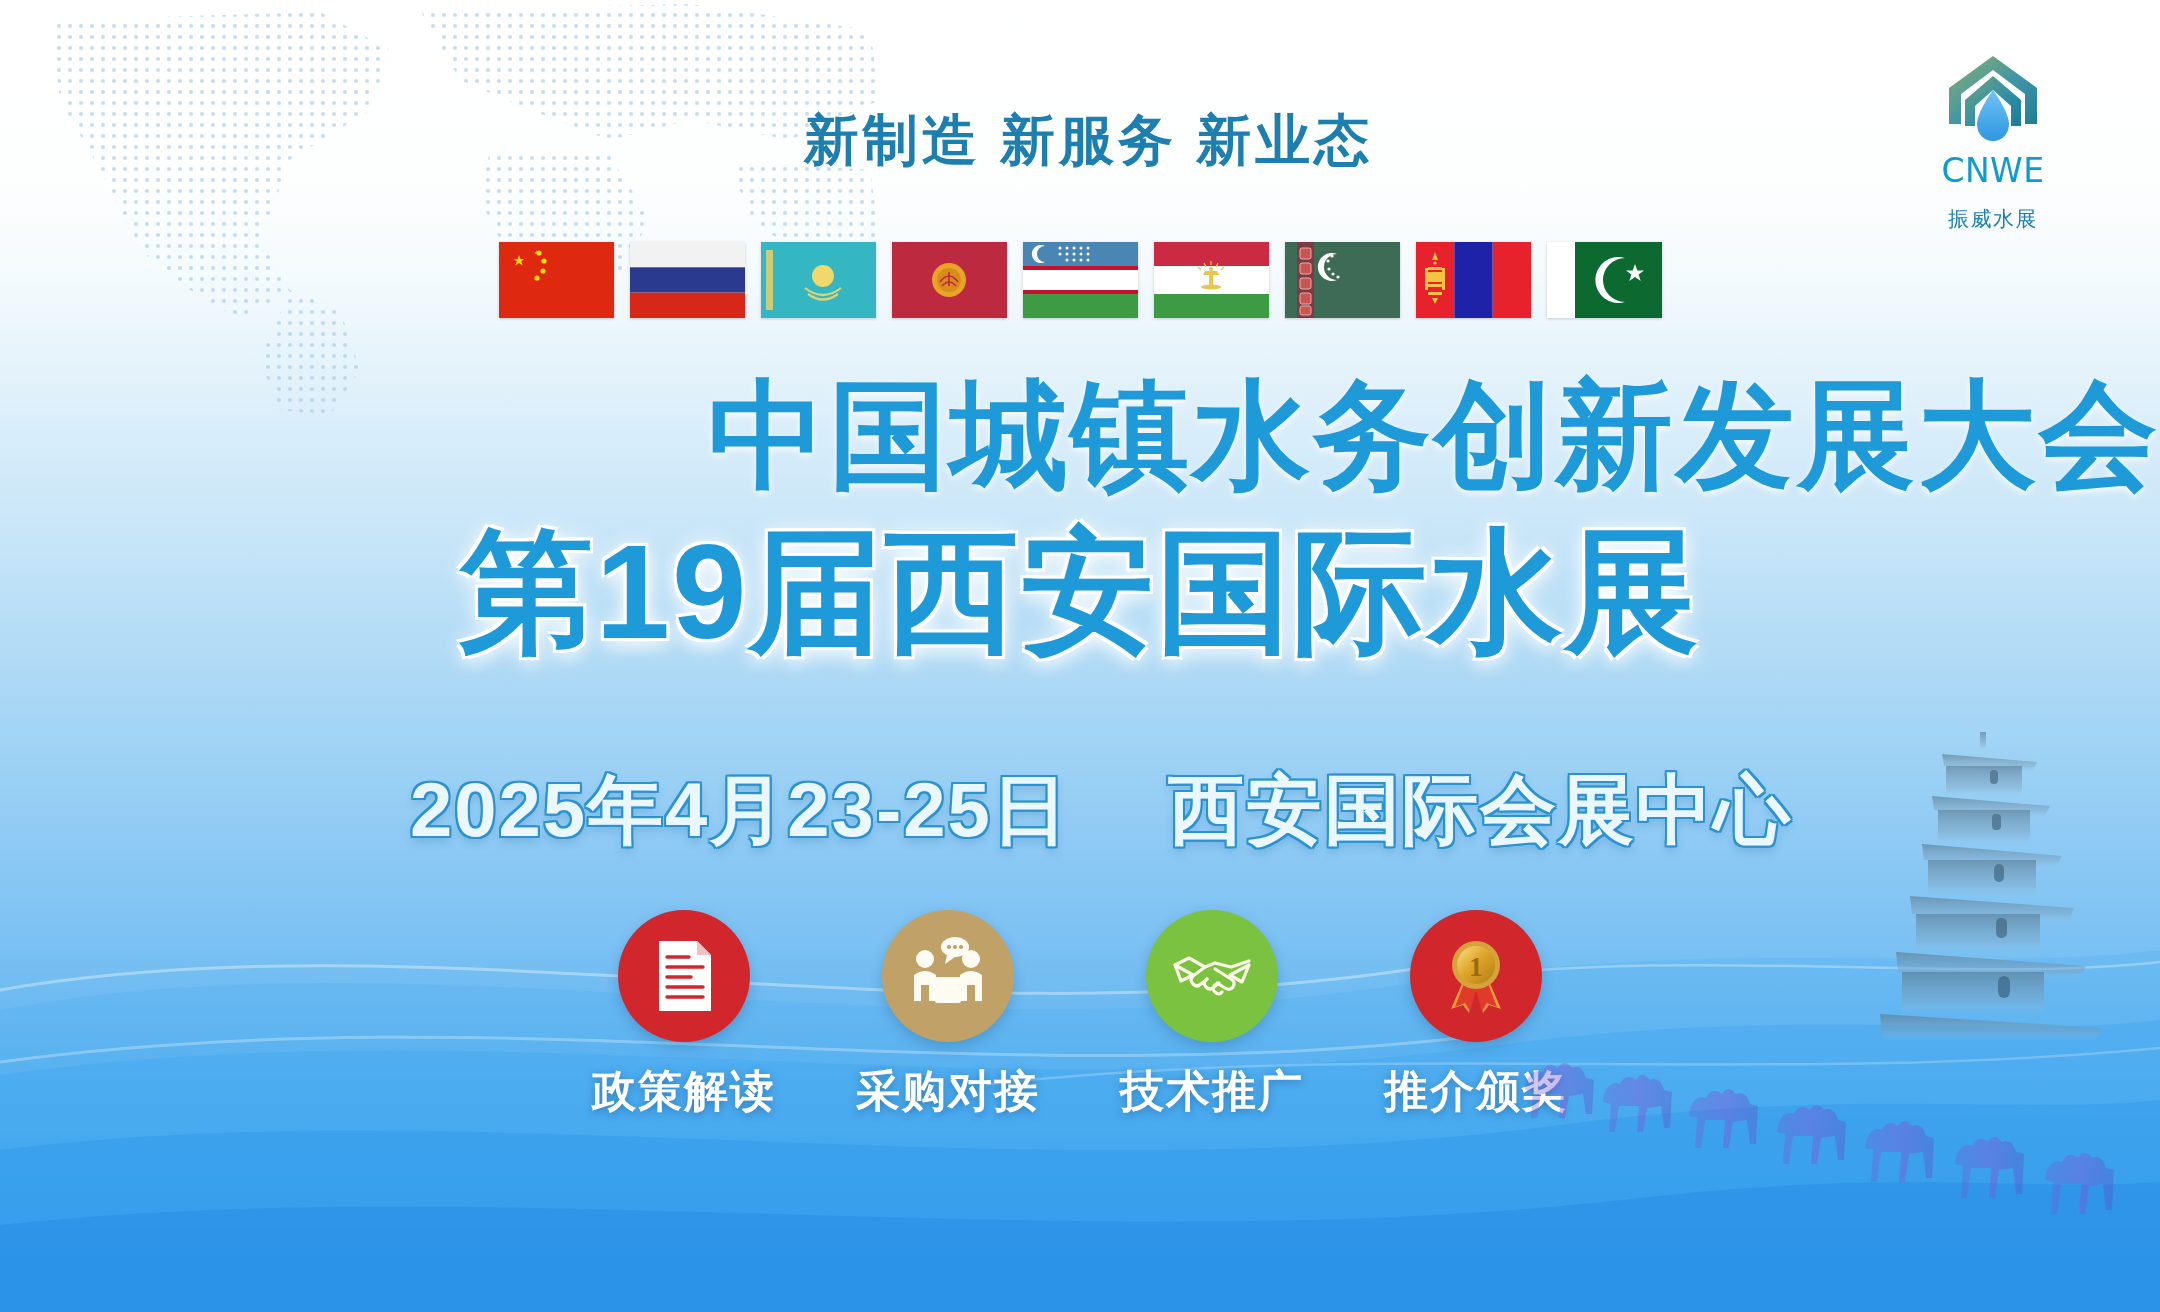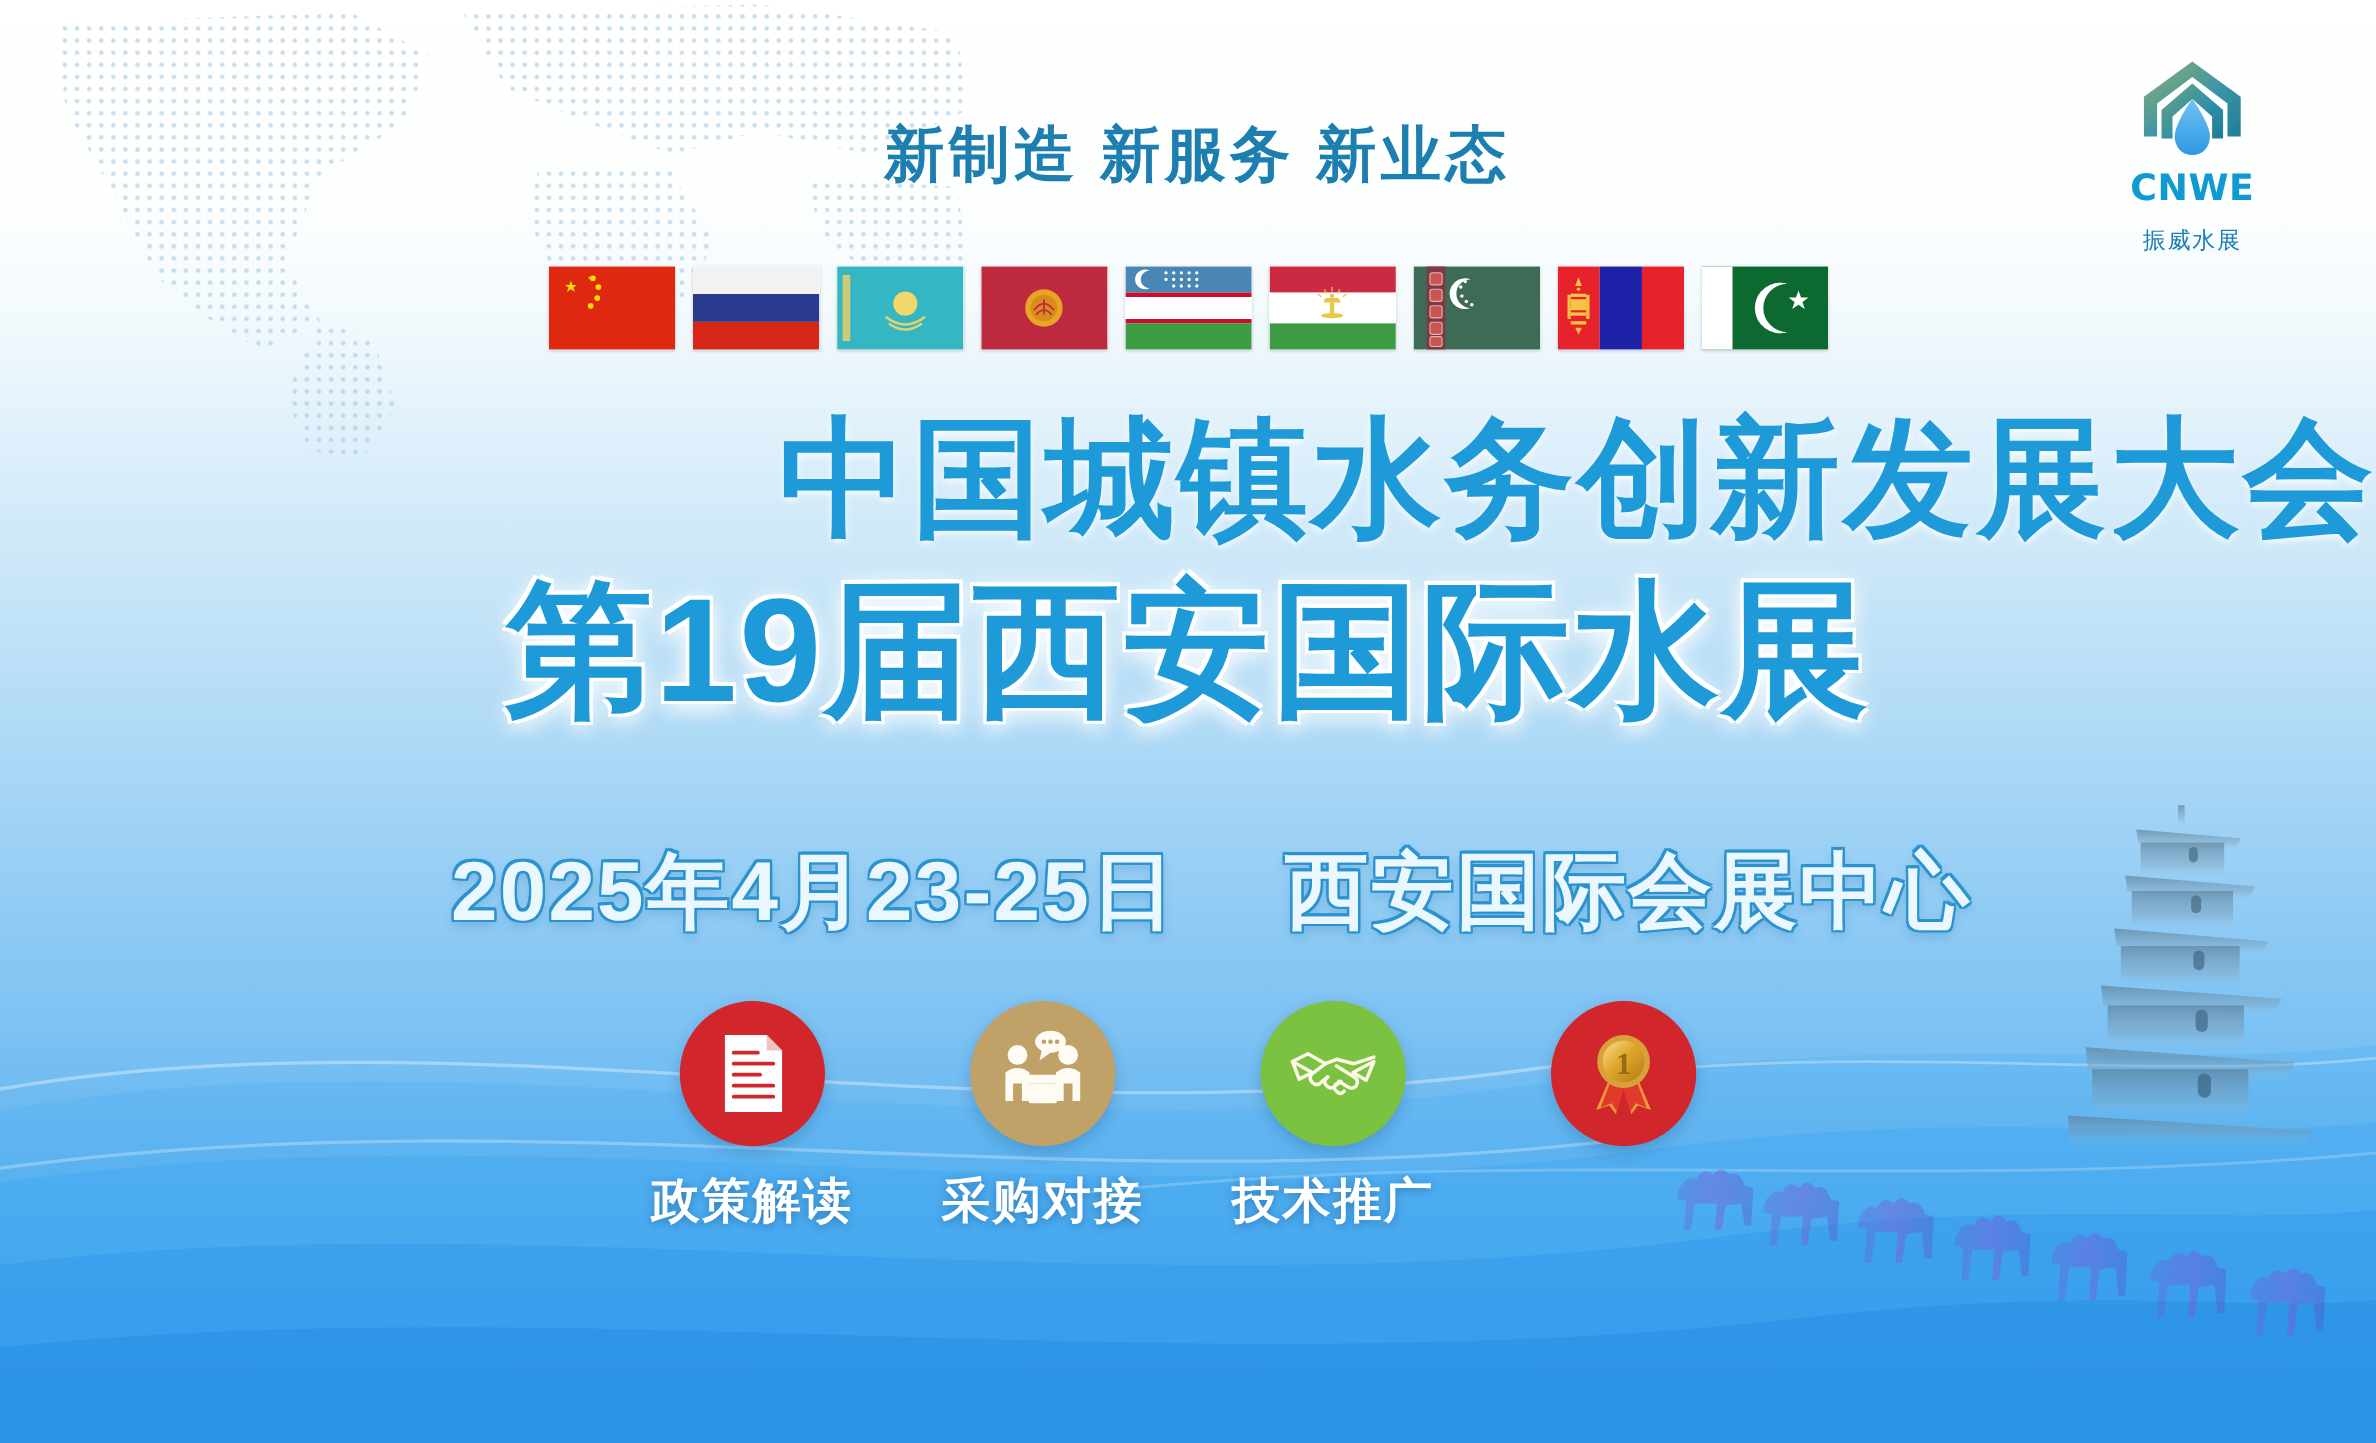--- a/index.html
+++ b/index.html
@@ -52,21 +52,21 @@
   .logo {
     position: absolute;
     right: 92px;
     top: 46px;
     width: 150px;
     text-align: center;
   }
   .logo-mark { width: 120px; height: 112px; margin: 0 auto; display:block; }
   .logo-word {
     font-size: 33px;
-    font-weight: bold;
+    font-weight: normal;
     letter-spacing: .5px;
     color: #0f9bd2;
     line-height: 1;
     margin-top: -4px;
     font-family: "DejaVu Sans", sans-serif;
   }
   .logo-sub {
     font-size: 21px;
     color: #1b7fb5;
     letter-spacing: 1.5px;
@@ -517,20 +517,21 @@
           </g>
           <g fill="#e03a2a">
             <polygon points="32,48 22,74 32,70 37,78 44,54"></polygon>
             <polygon points="54,48 64,74 54,70 49,78 42,54"></polygon>
           </g>
           <circle cx="43" cy="32" r="24" fill="#d8a23a"></circle>
           <circle cx="43" cy="32" r="19" fill="url(#gold)"></circle>
           <text x="43" y="43" text-anchor="middle" font-family="Liberation Serif, serif" font-size="28" font-weight="bold" fill="#9a6a12">1</text>
         </svg>
       </div>
+      <div class="f-label">推介颁奖</div>
     </div>
 
   </div>
 
   <div class="pagoda">
     <svg viewBox="0 0 270 330" xmlns="http://www.w3.org/2000/svg">
       <defs>
         <linearGradient id="pg" x1="0" y1="0" x2="0" y2="1">
           <stop offset="0%" stop-color="#5b7b92" stop-opacity=".9"></stop>
           <stop offset="70%" stop-color="#7fa3bd" stop-opacity=".55"></stop>

